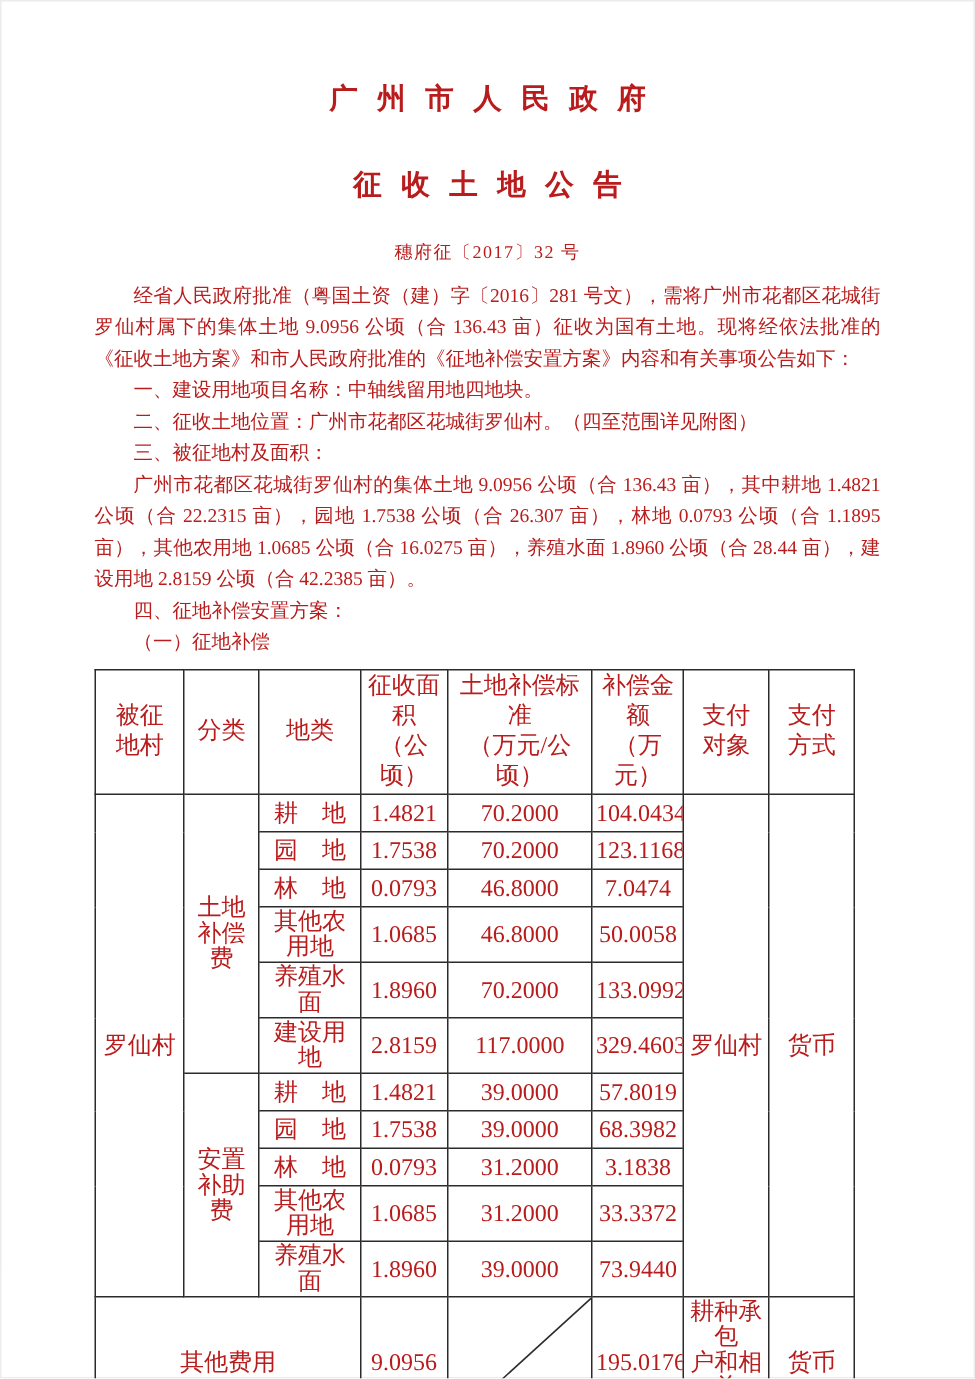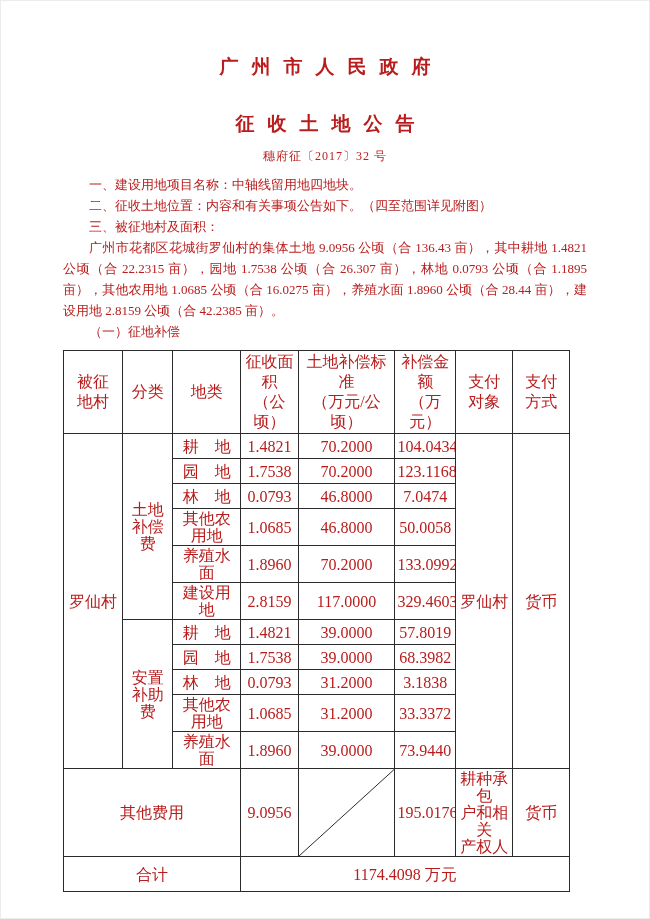--- a/index.html
+++ b/index.html
@@ -20,21 +20,21 @@
     font-size:19px;
     letter-spacing:13px;
     text-indent:13px;
     line-height:22px;
     margin:0;
   }
   .title.t2{margin-top:35px;}
   .docnum{
     text-align:center;
     font-size:12px;
-    margin-top:13px;
+    margin-top:25px;
     letter-spacing:1px;
   }
   .bodytext{
     margin-top:9px;
     font-size:13px;
     line-height:21px;
     text-align:justify;
   }
   .bodytext p{margin:0;text-indent:2em;}
   table.comp{
@@ -64,24 +64,26 @@
 </style>
 </head>
 <body>
 
 <div class="page">
   <div class="title t1">广州市人民政府</div>
   <div class="title t2">征收土地公告</div>
   <div class="docnum">穗府征〔2017〕32 号</div>
 
   <div class="bodytext">
+    <p>经省人民政府批准（粤国土资（建）字〔2016〕281 号文），需将广州市花都区花城街罗仙村属下的集体土地 9.0956 公顷（合 136.43 亩）征收为国有土地。现将经依法批准的《征收土地方案》和市人民政府批准的《征地补偿安置方案》内容和有关事项公告如下：</p>
     <p>一、建设用地项目名称：中轴线留用地四地块。</p>
-    <p>二、征收土地位置：内容和有关事项公告如下。（四至范围详见附图）</p>
+    <p>二、征收土地位置：广州市花都区花城街罗仙村。（四至范围详见附图）</p>
     <p>三、被征地村及面积：</p>
     <p>广州市花都区花城街罗仙村的集体土地 9.0956 公顷（合 136.43 亩），其中耕地 1.4821 公顷（合 22.2315 亩），园地 1.7538 公顷（合 26.307 亩），林地 0.0793 公顷（合 1.1895 亩），其他农用地 1.0685 公顷（合 16.0275 亩），养殖水面 1.8960 公顷（合 28.44 亩），建设用地 2.8159 公顷（合 42.2385 亩）。</p>
+    <p>四、征地补偿安置方案：</p>
     <p>（一）征地补偿</p>
   </div>
 
   <table class="comp">
     <colgroup>
       <col style="width:11.7%">
         <col style="width:9.9%">
         <col style="width:13.4%">
         <col style="width:11.4%">
       <col style="width:19.1%">

